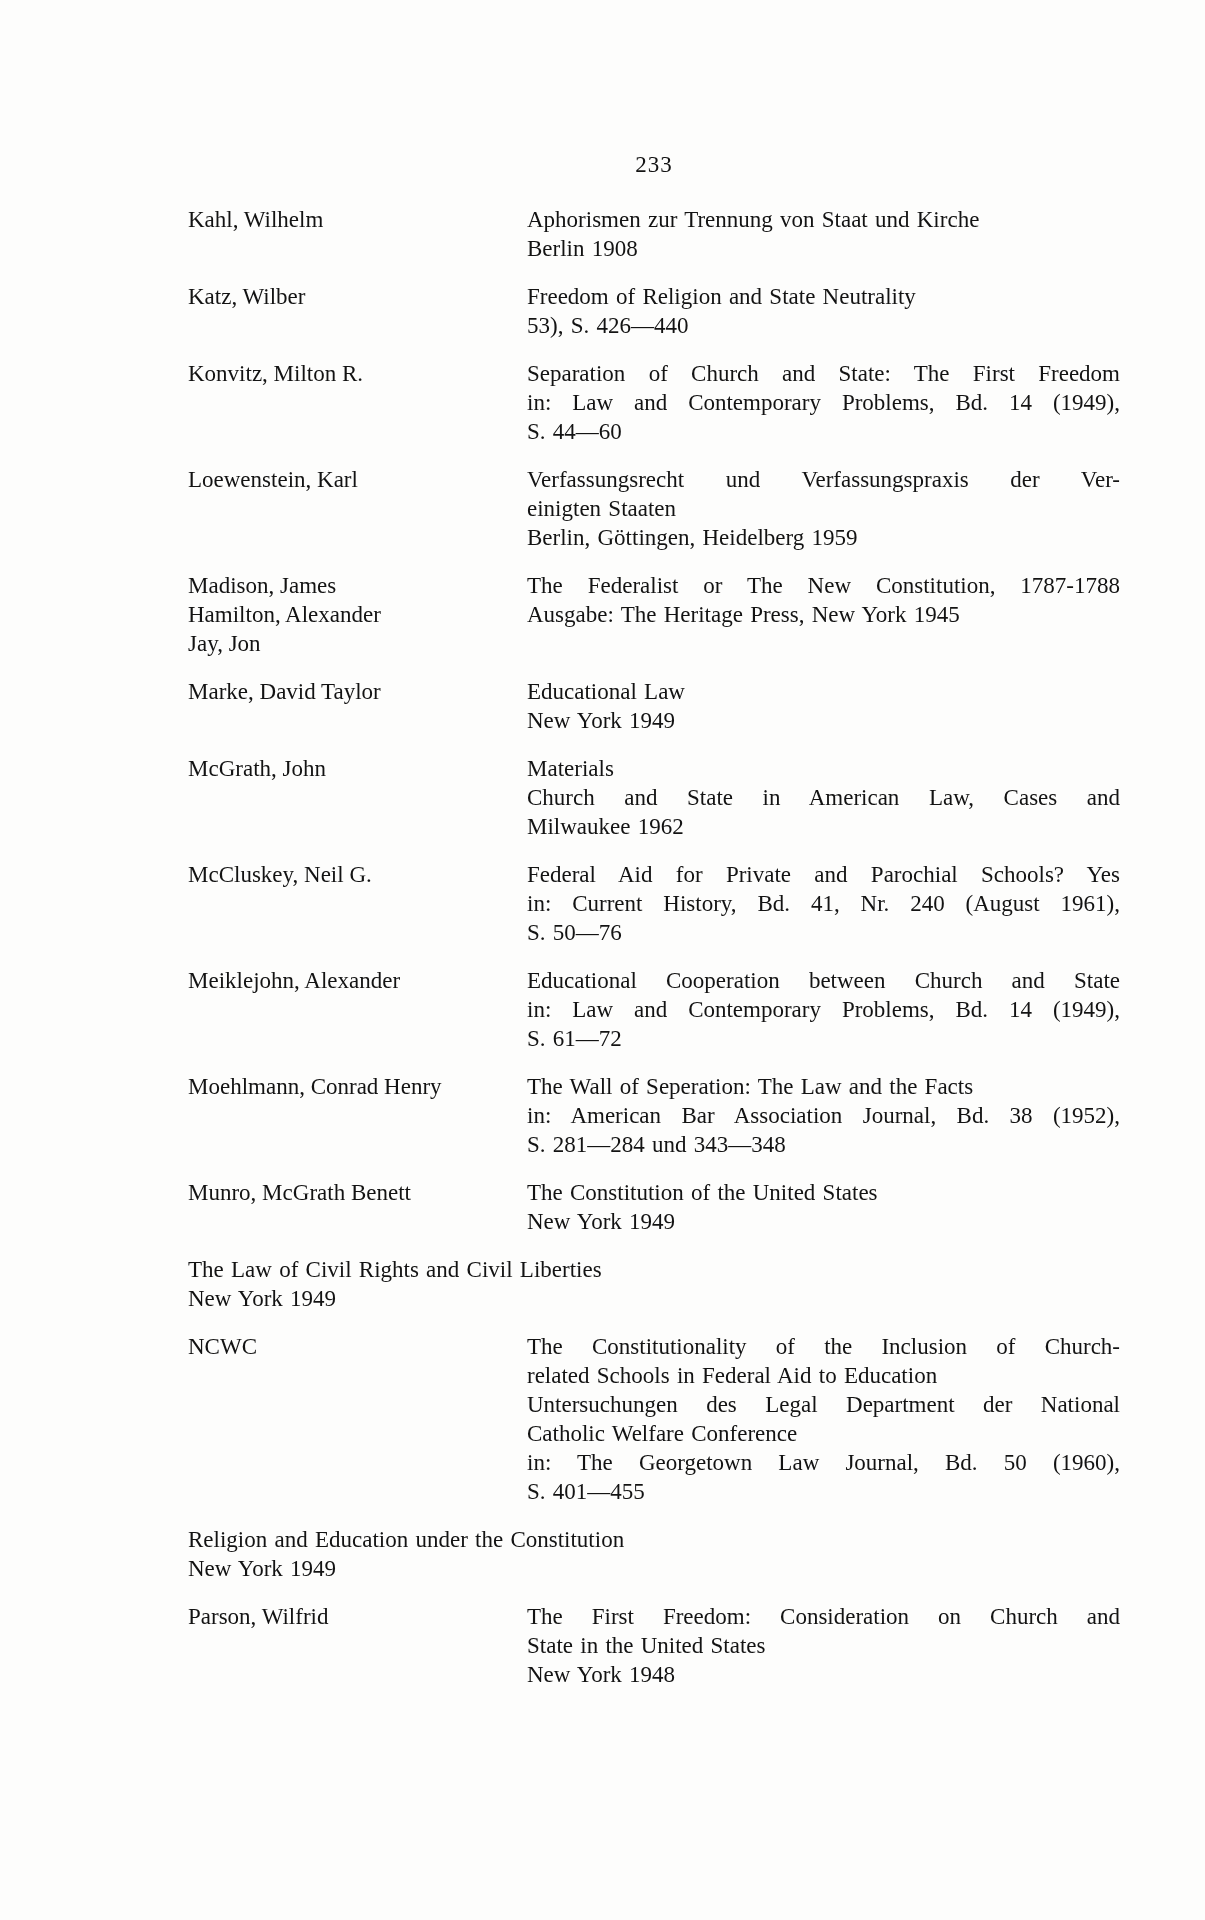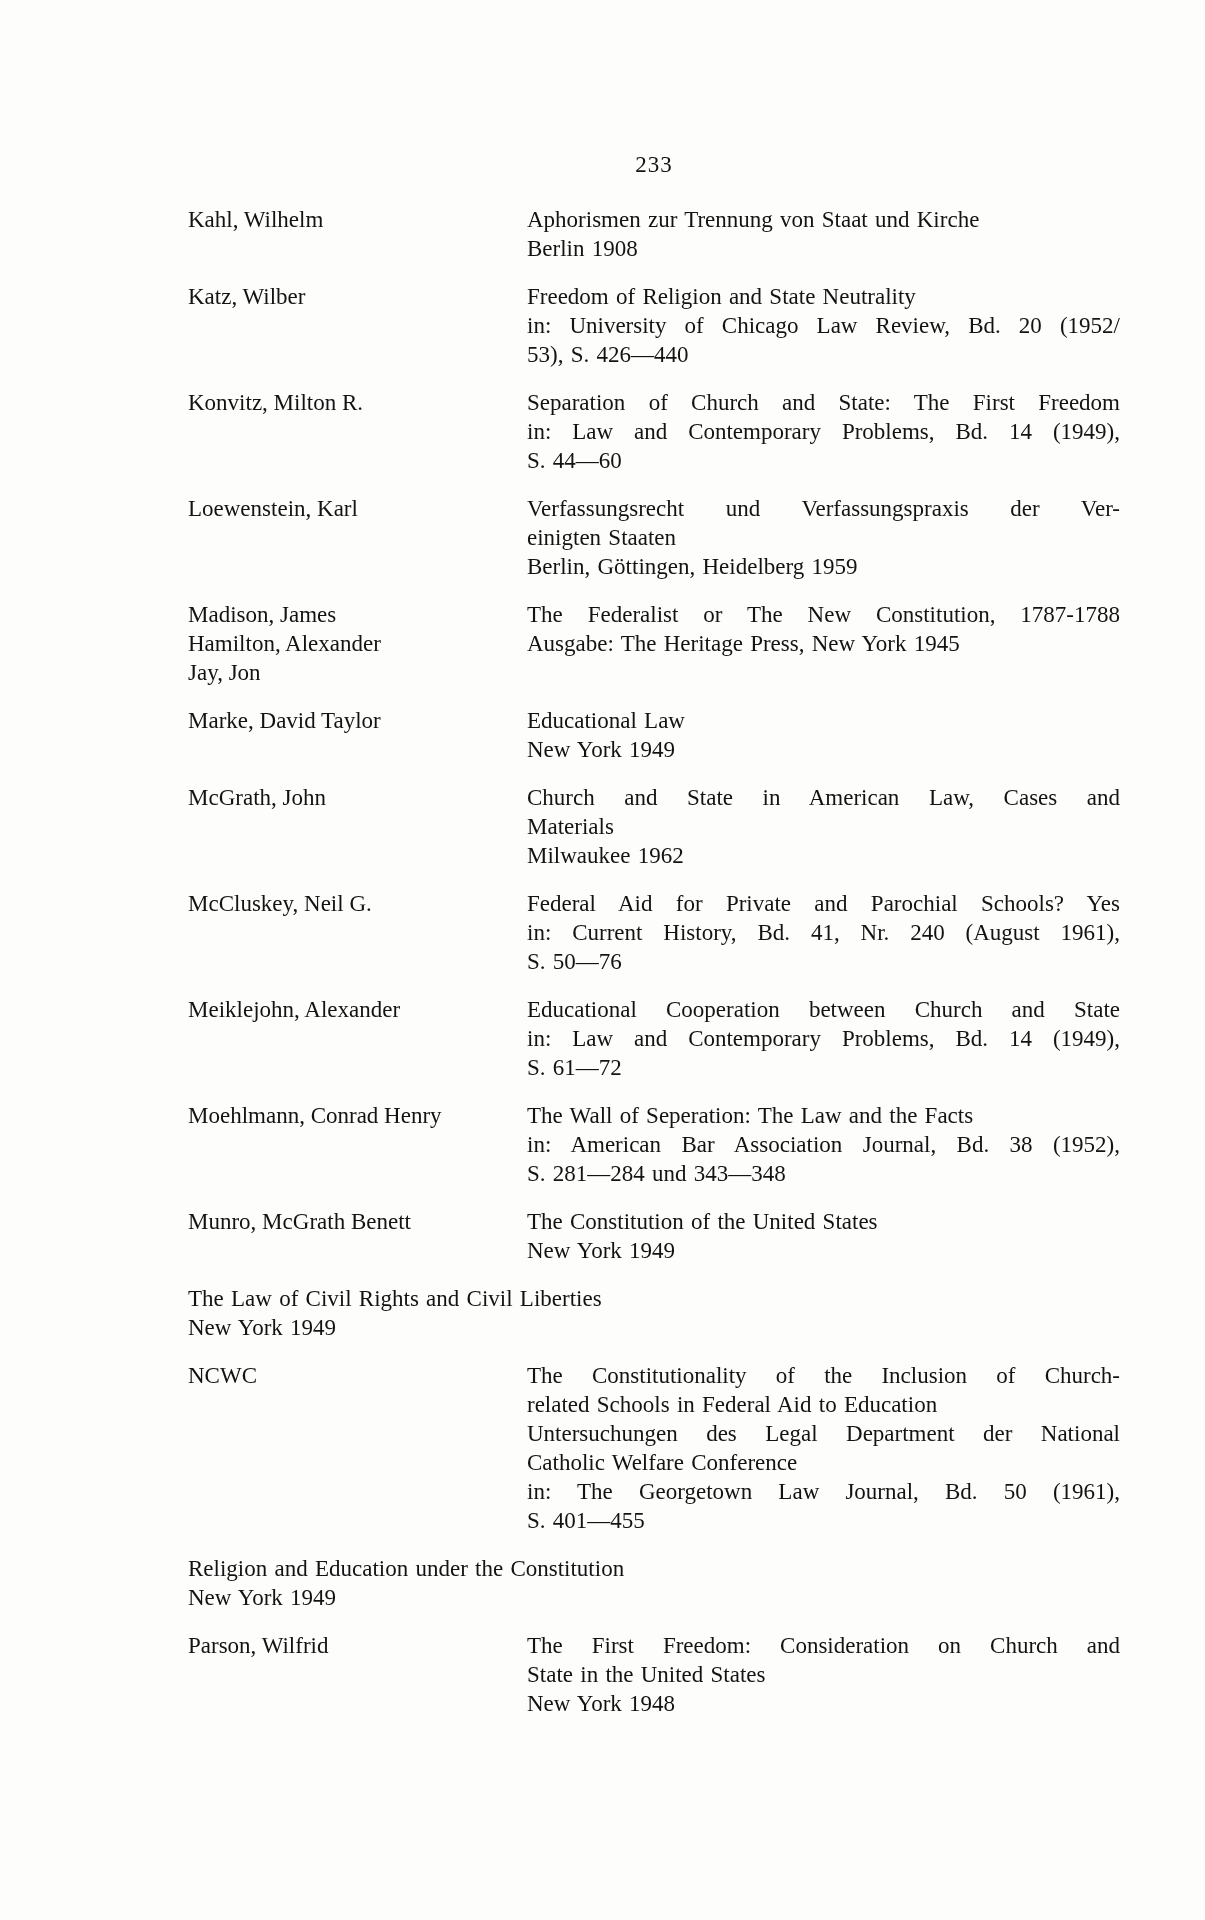--- a/index.html
+++ b/index.html
@@ -67,21 +67,20 @@
             <div class="title-line">Aphorismen zur Trennung von Staat und Kirche</div>
             <div class="title-line">Berlin 1908</div>
           </div>
         </div>
         <div class="entry">
           <div class="author-col">
             <div class="author-line">Katz, Wilber</div>
           </div>
           <div class="title-col">
             <div class="title-line">Freedom of Religion and State Neutrality</div>
-            <div class="title-line j">in: University of Chicago Law Review, Bd. 20 (1952/</div>
             <div class="title-line">53), S. 426—440</div>
           </div>
         </div>
         <div class="entry">
           <div class="author-col">
             <div class="author-line">Konvitz, Milton R.</div>
           </div>
           <div class="title-col">
             <div class="title-line j">Separation of Church and State: The First Freedom</div>
             <div class="title-line j">in: Law and Contemporary Problems, Bd. 14 (1949),</div>
@@ -116,22 +115,22 @@
           <div class="title-col">
             <div class="title-line">Educational Law</div>
             <div class="title-line">New York 1949</div>
           </div>
         </div>
         <div class="entry">
           <div class="author-col">
             <div class="author-line">McGrath, John</div>
           </div>
           <div class="title-col">
+            <div class="title-line">Materials</div>
             <div class="title-line j">Church and State in American Law, Cases and</div>
-            <div class="title-line">Materials</div>
             <div class="title-line">Milwaukee 1962</div>
           </div>
         </div>
         <div class="entry">
           <div class="author-col">
             <div class="author-line">McCluskey, Neil G.</div>
           </div>
           <div class="title-col">
             <div class="title-line j">Federal Aid for Private and Parochial Schools? Yes</div>
             <div class="title-line j">in: Current History, Bd. 41, Nr. 240 (August 1961),</div>
@@ -175,21 +174,21 @@
         </div>
         <div class="entry">
           <div class="author-col">
             <div class="author-line">NCWC</div>
           </div>
           <div class="title-col">
             <div class="title-line j">The Constitutionality of the Inclusion of Church-</div>
             <div class="title-line">related Schools in Federal Aid to Education</div>
             <div class="title-line j">Untersuchungen des Legal Department der National</div>
             <div class="title-line">Catholic Welfare Conference</div>
-            <div class="title-line j">in: The Georgetown Law Journal, Bd. 50 (1961),</div>
+            <div class="title-line j">in: The Georgetown Law Journal, Bd. 50 (1960),</div>
             <div class="title-line">S. 401—455</div>
           </div>
         </div>
         <div class="entry">
           <div class="title-col">
             <div class="title-line">Religion and Education under the Constitution</div>
             <div class="title-line">New York 1949</div>
           </div>
         </div>
         <div class="entry">

